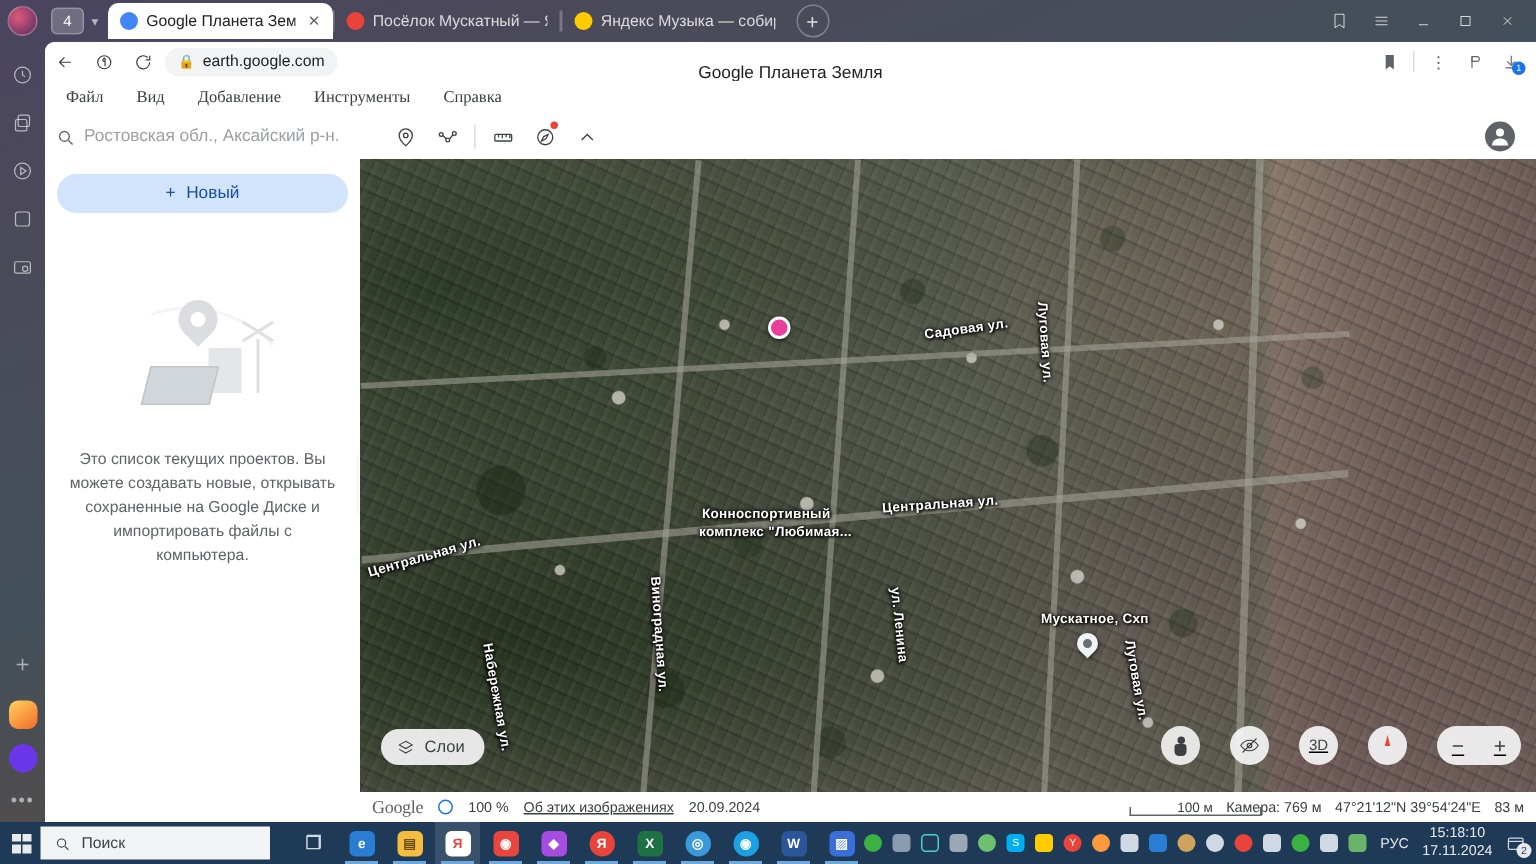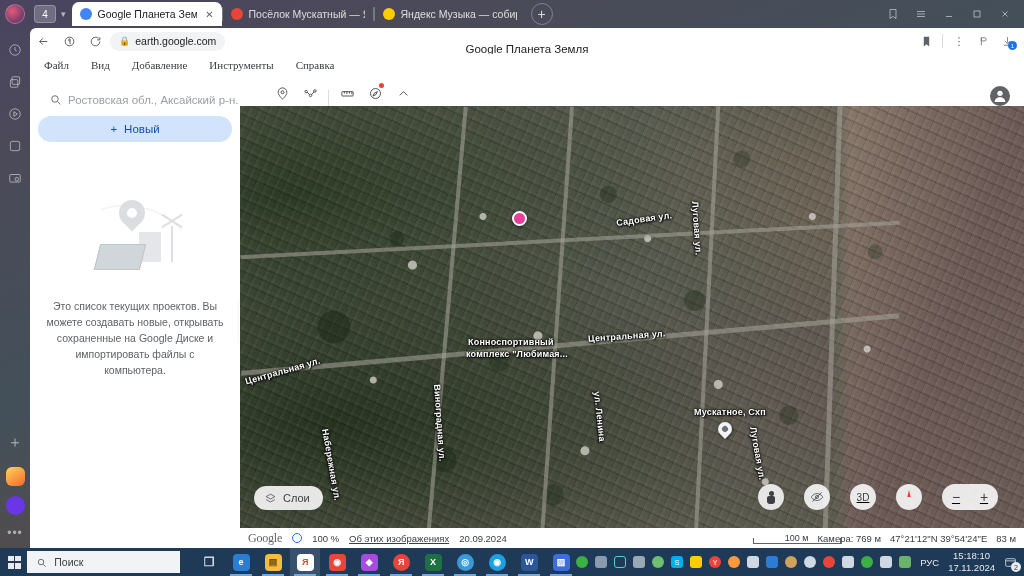--- a/index.html
+++ b/index.html
@@ -89,21 +89,21 @@
   .dl-badge { position: absolute; right: 1px; bottom: 2px; width: 9px; height: 9px; border-radius: 50%;
     background: #1a73e8; color: #fff; font-size: 6px; display: flex; align-items: center; justify-content: center; }
   .addr-sep { width:1px;height:14px;background:#dadce0;margin:0 3px;}
 
   
   .ge { position: absolute; left: 30px; top: 54px; right: 0; bottom: 0; background: #fff; }
 
   .ge-menubar { height: 22px; display: flex; align-items: center; padding-left: 14px; gap: 22px; }
   .ge-menubar .mi { font-size: 11px; color: #3c4043; font-family: Liberation Serif, serif; }
 
-  .ge-searchrow { height: 30px; display: flex; align-items: flex-end; padding-left: 12px; gap: 0; }
+  .ge-searchrow { height: 30px; display: flex; align-items: center; gap: 0; }
   .srch-ico { width: 26px; display: flex; align-items: center; justify-content: center; color: #5f6368; }
   .srch-ico svg { width: 13px; height: 13px; stroke: #5f6368; fill: none; stroke-width: 1.7; }
   .srch-input { font-size: 11.5px; color: #9aa0a6; width: 200px; }
   .tool-ico { width: 28px; height: 26px; display: flex; align-items: center; justify-content: center; position: relative; }
   .tool-ico svg { width: 15px; height: 15px; stroke: #3c4043; fill: none; stroke-width: 1.4; }
   .tool-dot { position: absolute; top: 3px; right: 5px; width: 5px; height: 5px; border-radius: 50%; background: #ea4335; }
   .tool-sep { width:1px; height:16px; background:#dadce0; margin:0 4px; }
   .avatar-right { margin-left: auto; margin-right: 14px; width: 20px; height: 20px; border-radius: 50%;
     background: #5f6368; display:flex;align-items:center;justify-content:center; color:#fff; font-size:11px;}
 
@@ -215,21 +215,21 @@
     transform: rotate(-45deg); box-shadow: 0 1px 3px rgba(0,0,0,.6); }
   .pin-white .head::after { content:''; position:absolute; left:4px; top:4px; width:6px;height:6px;border-radius:50%;background:#6b6f72;}
 
   .layers-btn {
     position: absolute; left: 14px; bottom: 38px; height: 24px; border-radius: 13px;
     background: rgba(245,245,245,.92); display: flex; align-items: center; gap: 6px;
     padding: 0 13px 0 10px; font-size: 11px; color: #3c4043;
   }
   .layers-btn svg { width: 13px; height: 13px; stroke: #3c4043; fill: none; stroke-width: 1.3; }
 
-  .map-ctrls { position: absolute; right: 26px; bottom: 38px; display: flex; align-items: center; gap: 20px; text-decoration: underline; }
+  .map-ctrls { position: absolute; right: 10px; bottom: 38px; display: flex; align-items: center; gap: 20px; text-decoration: underline; }
   .mc {
     width: 26px; height: 26px; border-radius: 50%; background: rgba(245,245,245,.92);
     display: flex; align-items: center; justify-content: center; font-size: 10px; color: #3c4043;
   }
   .mc svg { width: 14px; height: 14px; stroke: #3c4043; fill: none; stroke-width: 1.3; }
   .mc-zoom { width: 56px; border-radius: 13px; display: flex; align-items: center; justify-content: space-around; font-size: 14px; }
   .pegman { background: rgba(245,245,245,.9); }
   .pegman .body { width: 8px; height: 13px; position: relative; }
   .pegman .body::before { content:''; position:absolute; left:1.5px; top:0; width:5px;height:5px;border-radius:50%;background:#3c4043;}
   .pegman .body::after { content:''; position:absolute; left:0; top:5px; width:8px;height:8px;background:#3c4043;border-radius:2px 2px 3px 3px;}

